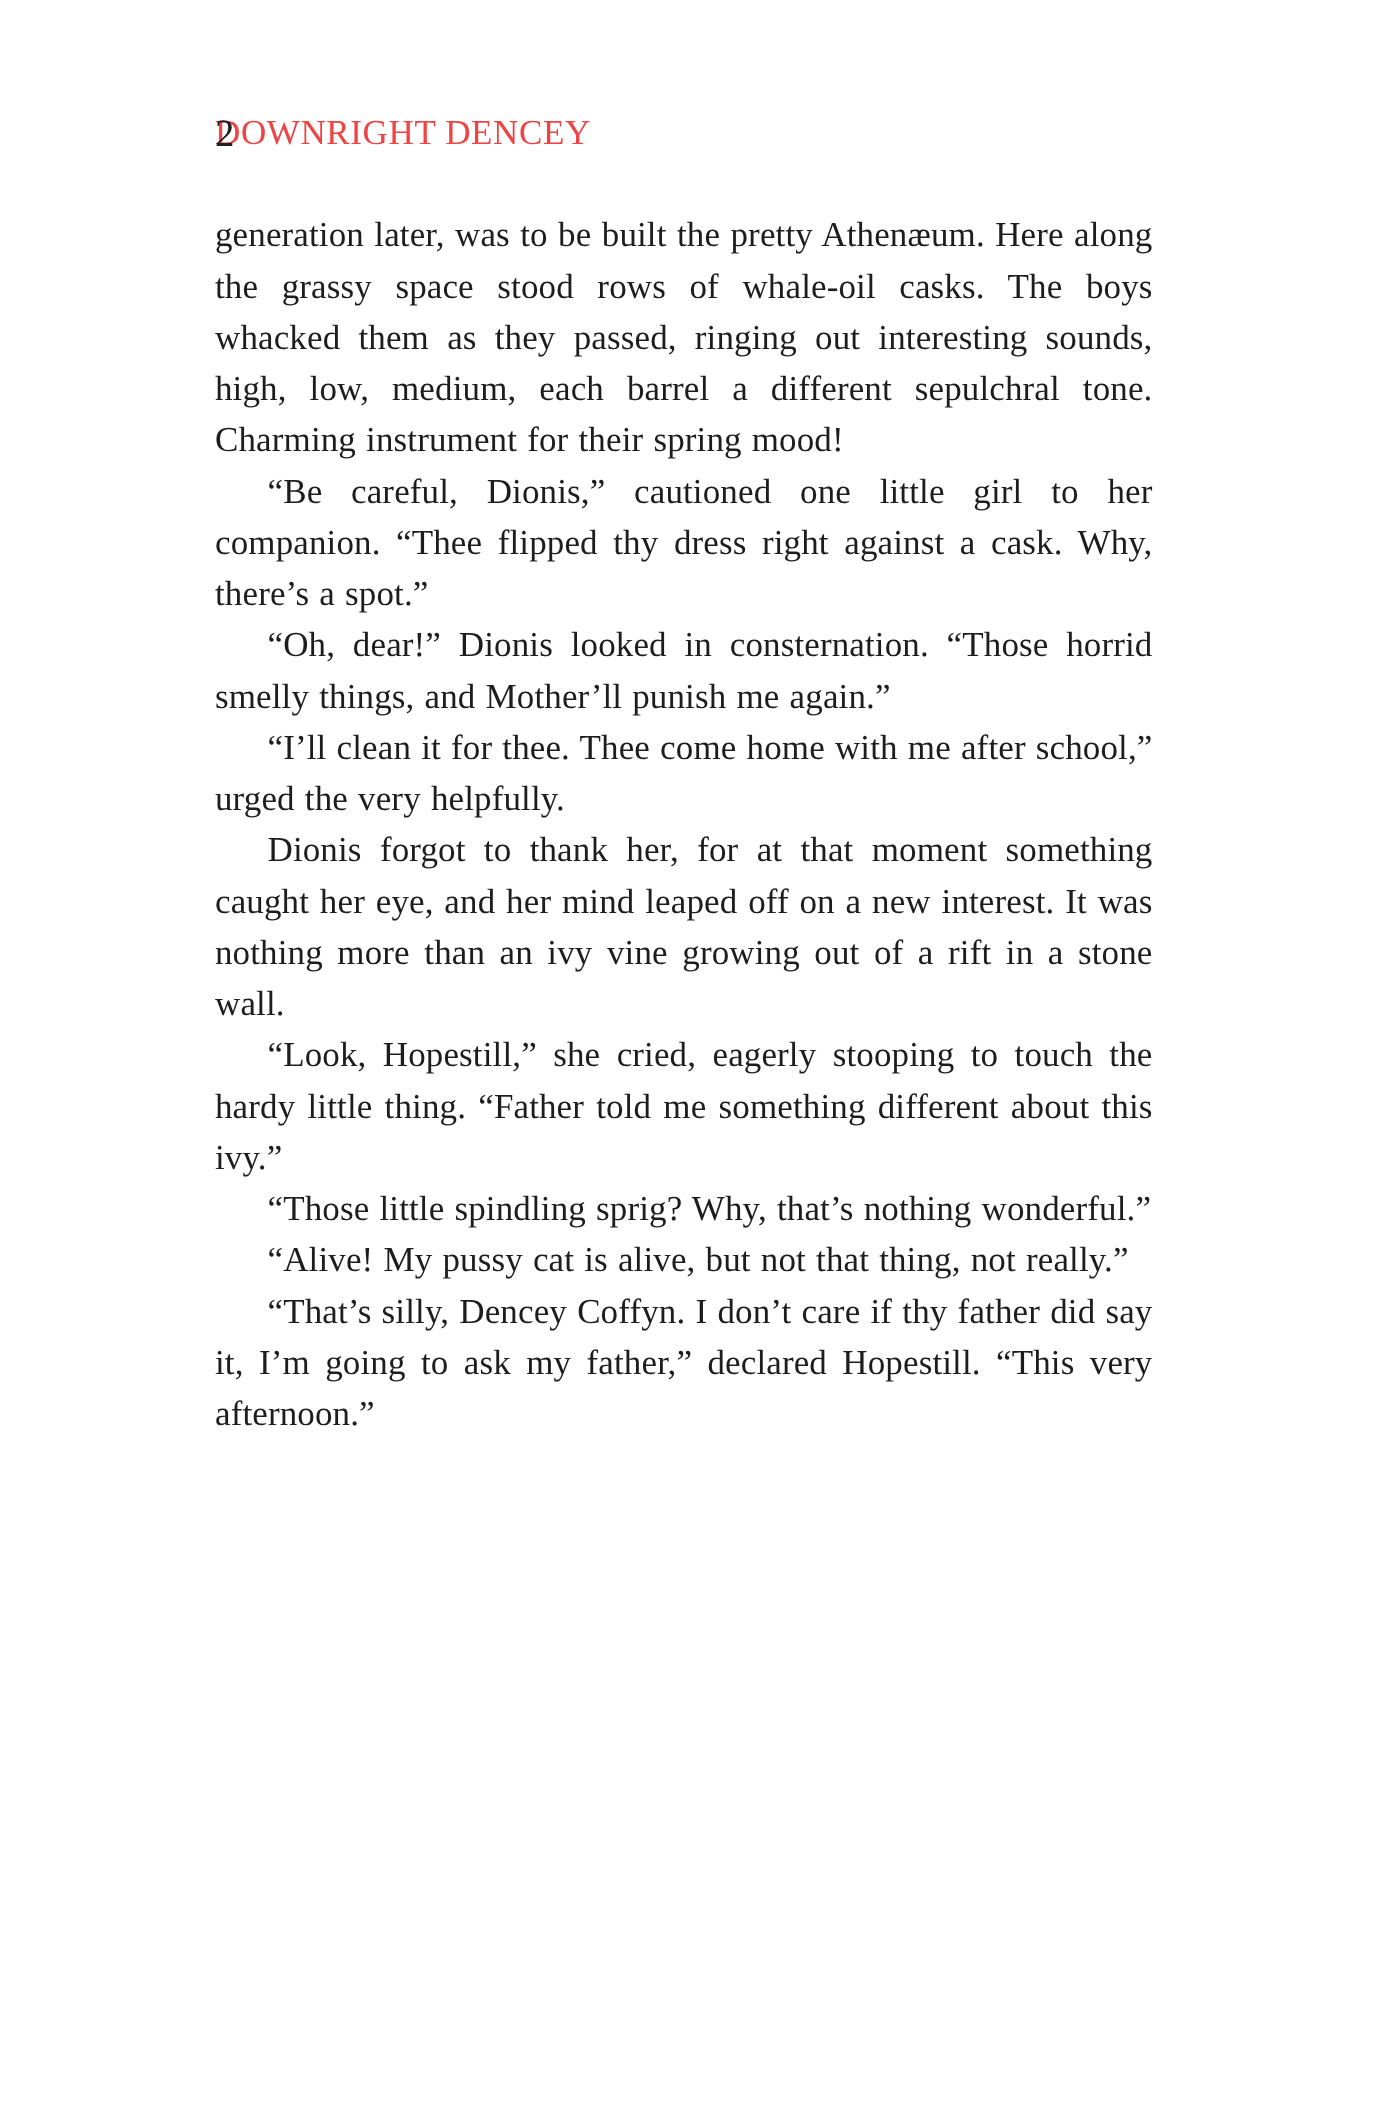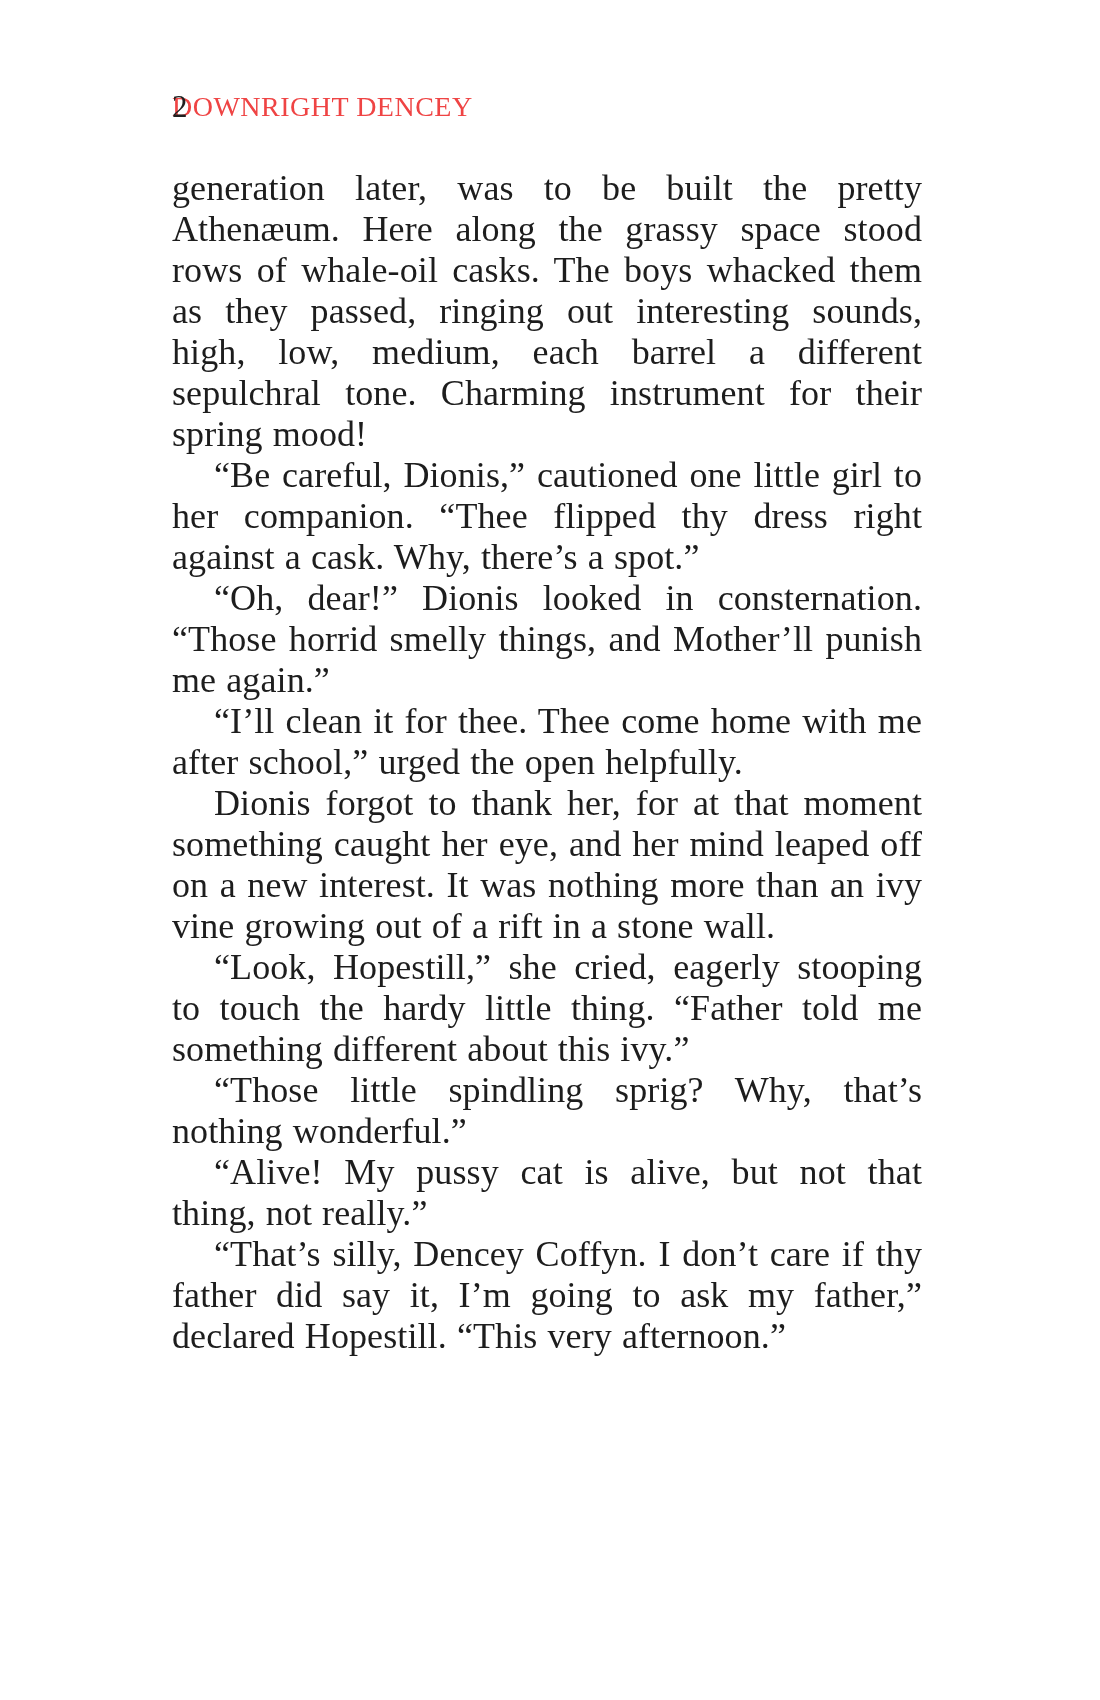--- a/index.html
+++ b/index.html
@@ -41,21 +41,21 @@
     white-space: nowrap;
   }
   .text-block {
     position: absolute;
     top: 168px;
     left: 172px;
     width: 750px;
   }
   .text-block p {
     margin: 0;
-    font-size: 36px;
+    font-size: 28px;
     line-height: 41px;
     text-align: justify;
     text-indent: 42px;
     letter-spacing: 0.1px;
     word-spacing: 1px;
     color: #1d1d1d;
   }
   .text-block p.opening {
     text-indent: 0;
   }
@@ -67,21 +67,21 @@
 
   <div class="page-header">
     <span class="page-number">2</span>
     <span class="running-title">DOWNRIGHT DENCEY</span>
   </div>
 
   <div class="text-block">
     <p class="opening">generation later, was to be built the pretty Athenæum. Here along the grassy space stood rows of whale-oil casks. The boys whacked them as they passed, ringing out interesting sounds, high, low, medium, each barrel a different sepulchral tone. Charming instrument for their spring mood!</p>
     <p>“Be careful, Dionis,” cautioned one little girl to her companion. “Thee flipped thy dress right against a cask. Why, there’s a spot.”</p>
     <p>“Oh, dear!” Dionis looked in consternation. “Those horrid smelly things, and Mother’ll punish me again.”</p>
-    <p>“I’ll clean it for thee. Thee come home with me after school,” urged the open helpfully.</p>
+    <p>“I’ll clean it for thee. Thee come home with me after school,” urged the very helpfully.</p>
     <p>Dionis forgot to thank her, for at that moment something caught her eye, and her mind leaped off on a new interest. It was nothing more than an ivy vine growing out of a rift in a stone wall.</p>
     <p>“Look, Hopestill,” she cried, eagerly stooping to touch the hardy little thing. “Father told me something different about this ivy.”</p>
     <p>“Those little spindling sprig? Why, that’s nothing wonderful.”</p>
     <p>“Alive! My pussy cat is alive, but not that thing, not really.”</p>
     <p>“That’s silly, Dencey Coffyn. I don’t care if thy father did say it, I’m going to ask my father,” declared Hopestill. “This very afternoon.”</p>
   </div>
 
 </div>
 
 </body></html>

